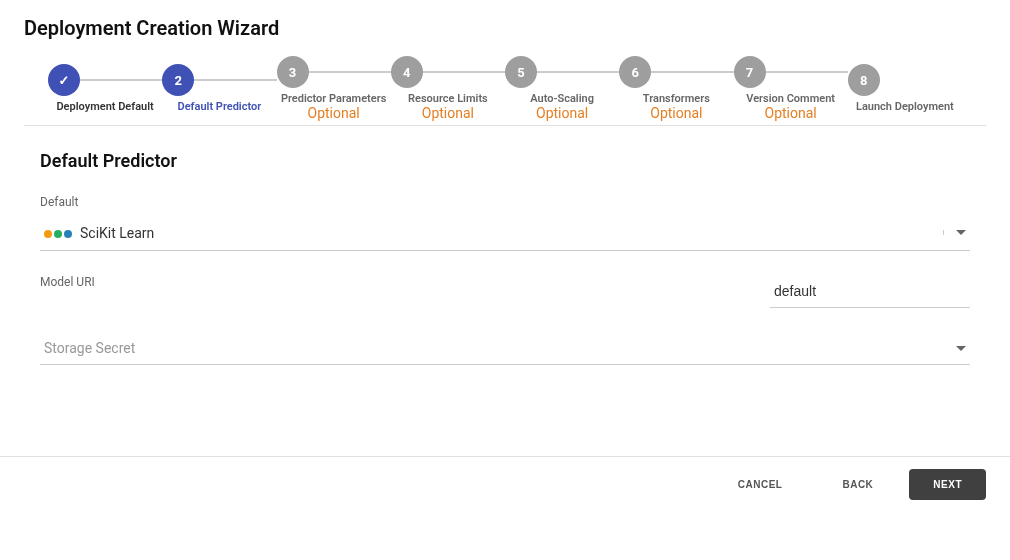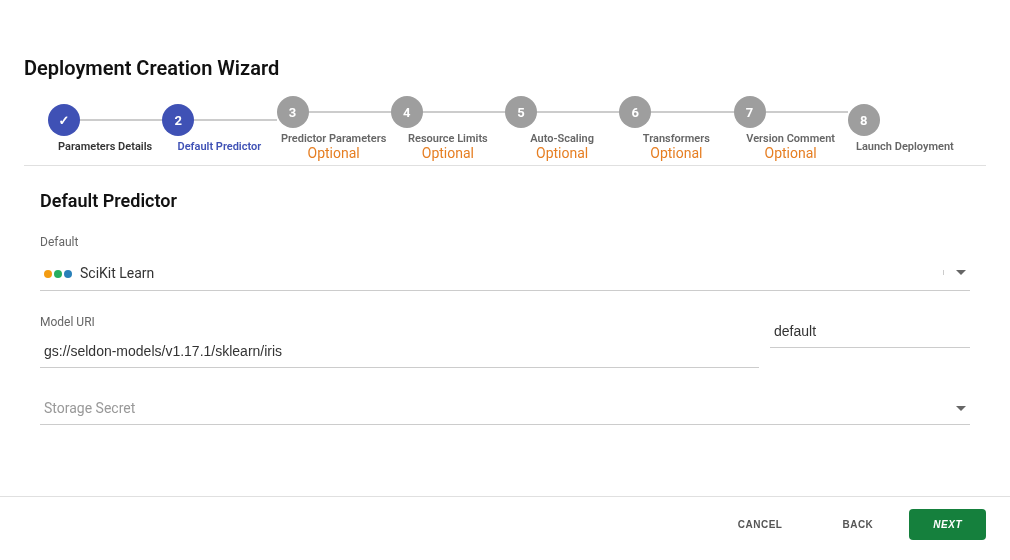--- a/index.html
+++ b/index.html
@@ -10,21 +10,20 @@
       width: 1010px;
       height: 560px;
       overflow: hidden;
     }
     .page {
       width: 1010px;
       height: 512px;
       display: flex;
       flex-direction: column;
       background: #fff;
-      margin-top: 40px;
     }
     .header {
       padding: 16px 24px 0;
     }
     .header-title {
       font-size: 20px;
       font-weight: 600;
       color: #111;
       margin-bottom: 16px;
     }
@@ -136,23 +135,22 @@
       font-size: 10px;
       font-weight: 600;
       cursor: pointer;
       letter-spacing: 0.5px;
     }
     .btn-text {
       background: transparent;
       color: #555;
     }
     .btn-primary {
-      background: #15803d;
+      background: #404040;
       color: #fff;
-      font-style: italic;
     }
     
     .stepper-wrapper {
       display: flex;
       align-items: center;
       padding: 0 24px;
       margin-bottom: 4px;
       position: relative;
     }
     .step-item {
@@ -202,21 +200,21 @@
     <div class="header-title">Deployment Creation Wizard</div>
 
     <div class="stepper-wrapper">
 
       <div class="step-item">
         <div style="display:flex;align-items:center;width:100%;">
           <div class="step-circle-wrap" style="background:#3f51b5;color:#fff;">✓</div>
           <div class="line"></div>
         </div>
         <div class="step-info">
-          <div class="step-name" style="color:#333;">Parameters Details</div>
+          <div class="step-name" style="color:#333;">Deployment Default</div>
         </div>
       </div>
 
       <div class="step-item">
         <div style="display:flex;align-items:center;width:100%;">
           <div class="step-circle-wrap" style="background:#3f51b5;color:#fff;">2</div>
           <div class="line"></div>
         </div>
         <div class="step-info">
           <div class="step-name" style="color:#3f51b5;">Default Predictor</div>
@@ -310,21 +308,20 @@
         </div>
         <div style="display:flex;align-items:center;border-left:1px solid #ccc;padding-left:12px;">
           <div class="chevron-down"></div>
         </div>
       </div>
     </div>
 
     <div class="form-row">
       <div class="form-col">
         <label class="form-label">Model URI</label>
-        <input class="text-input" type="text" value="gs://seldon-models/v1.17.1/sklearn/iris" style="">
       </div>
       <div class="form-col narrow">
         <input class="text-input" type="text" value="default" style="">
       </div>
     </div>
 
     <div class="form-group">
       <div class="storage-select">
         <span style="color:#999;font-size:14px;">Storage Secret</span>
         <div class="chevron-down"></div>

